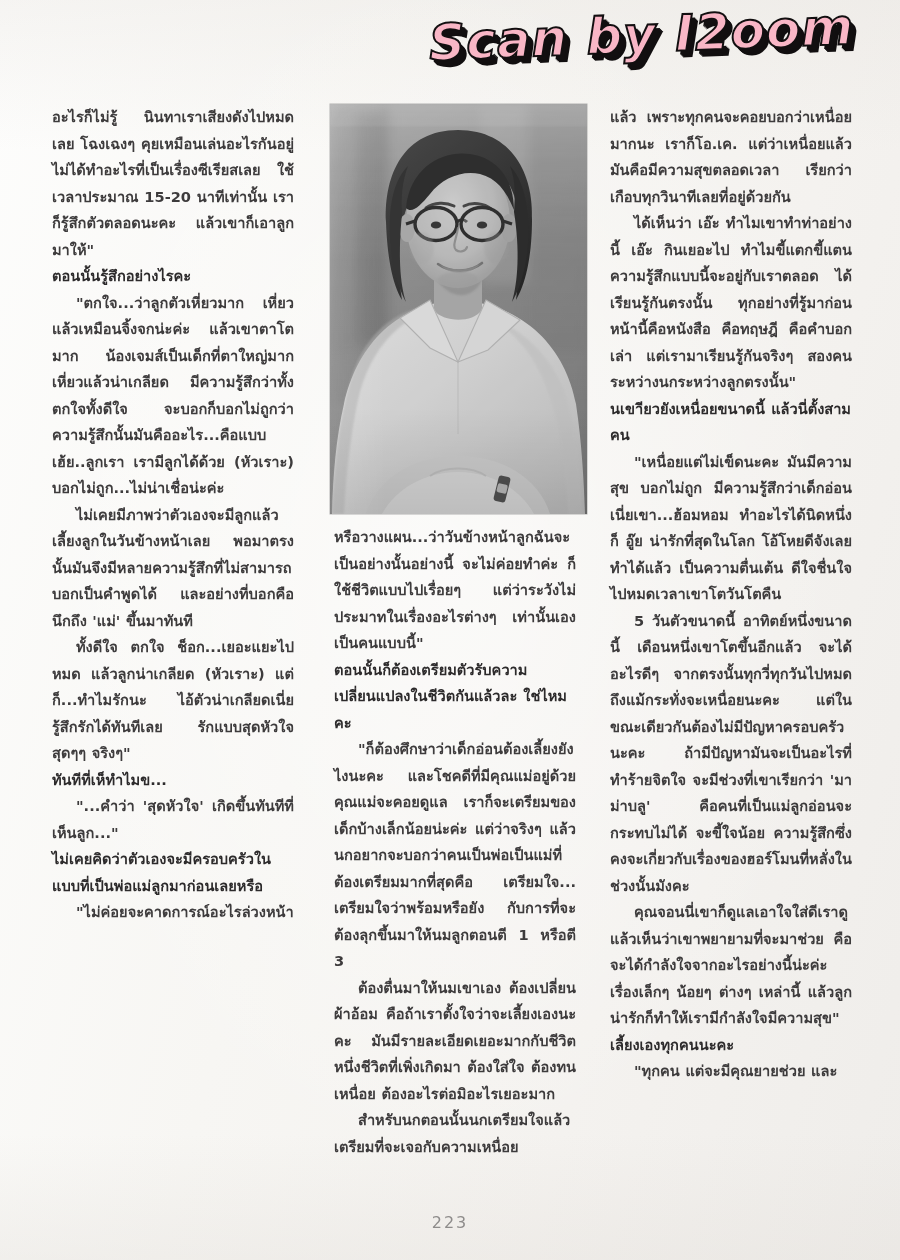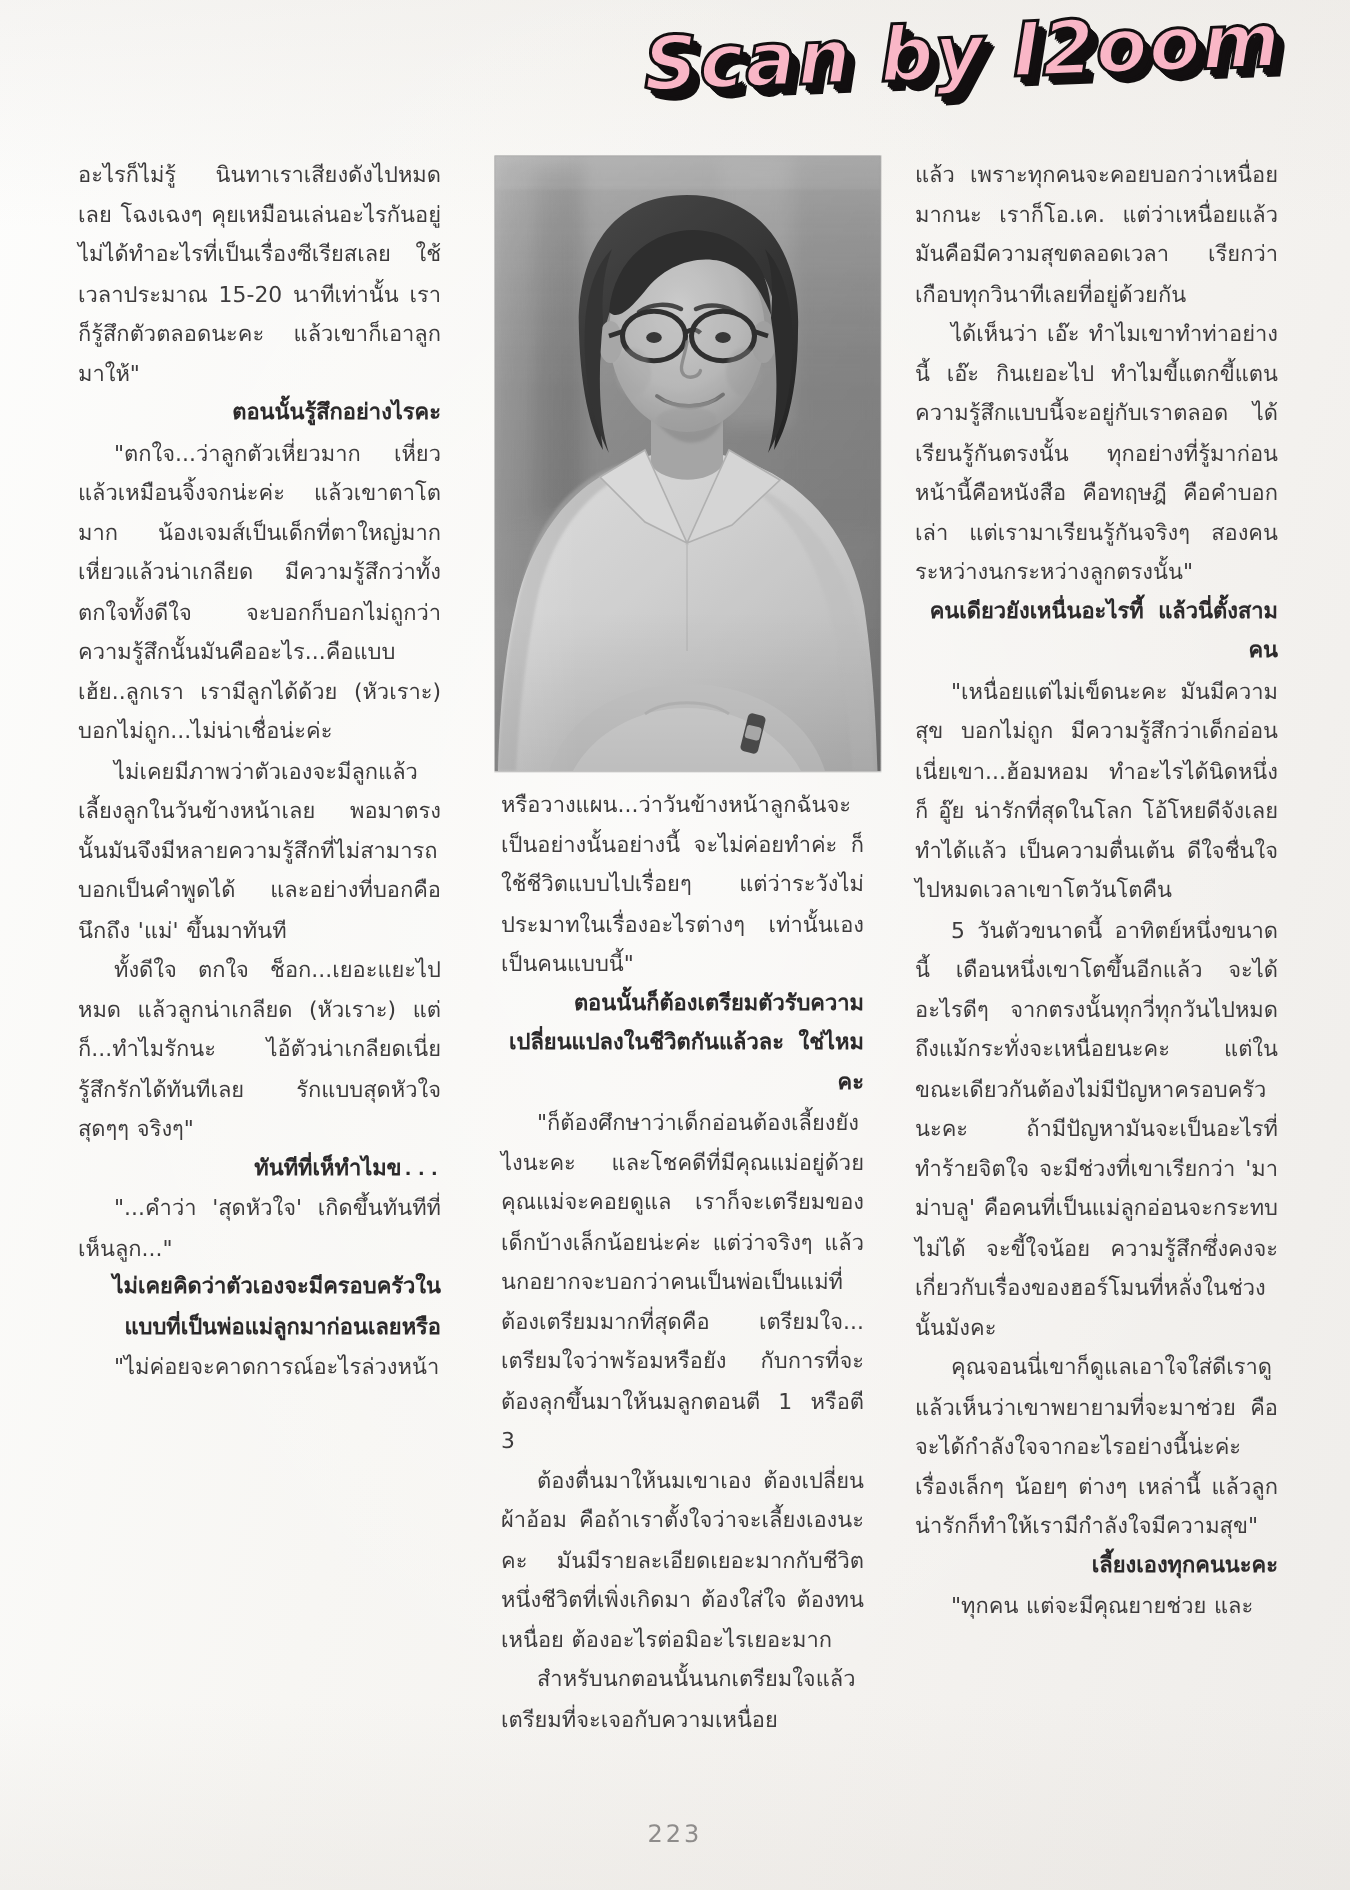--- a/index.html
+++ b/index.html
@@ -83,29 +83,28 @@
   }
 
   p, .head {
     margin: 0;
     color: #3d3b3c;
     font-size: 14.6px;
     line-height: 26.5px;
     text-align: justify;
     text-justify: inter-word;
     word-spacing: 0.5px;
-    font-weight: 400;
+    font-weight: 700;
   }
   .indent { text-indent: 24px; }
   .head {
     font-weight: 700;
     color: #2c2a2b;
-    text-align: right;
+    text-align: left;
     word-spacing: 1px;
-    font-family: Liberation Mono, monospace;
   }
   .blurry { filter: blur(0.12px); }
 
   
   .photo {
     position: relative;
     width: 257px;
     height: 410px;
     overflow: hidden;
     background: #8d8d8d;
@@ -278,21 +277,21 @@
     <p class="blurry">หรือวางแผน...ว่าวันข้างหน้าลูกฉันจะเป็นอย่างนั้นอย่างนี้ จะไม่ค่อยทำค่ะ ก็ใช้ชีวิตแบบไปเรื่อยๆ แต่ว่าระวังไม่ประมาทในเรื่องอะไรต่างๆ เท่านั้นเอง เป็นคนแบบนี้"</p>
         <p class="head blurry">ตอนนั้นก็ต้องเตรียมตัวรับความเปลี่ยนแปลงในชีวิตกันแล้วละ ใช่ไหมคะ</p>
         <p class="blurry indent">"ก็ต้องศึกษาว่าเด็กอ่อนต้องเลี้ยงยังไงนะคะ และโชคดีที่มีคุณแม่อยู่ด้วย คุณแม่จะคอยดูแล เราก็จะเตรียมของเด็กบ้างเล็กน้อยน่ะค่ะ แต่ว่าจริงๆ แล้วนกอยากจะบอกว่าคนเป็นพ่อเป็นแม่ที่ต้องเตรียมมากที่สุดคือ เตรียมใจ... เตรียมใจว่าพร้อมหรือยัง กับการที่จะต้องลุกขึ้นมาให้นมลูกตอนตี 1 หรือตี 3</p>
         <p class="blurry indent">ต้องตื่นมาให้นมเขาเอง ต้องเปลี่ยนผ้าอ้อม คือถ้าเราตั้งใจว่าจะเลี้ยงเองนะคะ มันมีรายละเอียดเยอะมากกับชีวิตหนึ่งชีวิตที่เพิ่งเกิดมา ต้องใส่ใจ ต้องทนเหนื่อย ต้องอะไรต่อมิอะไรเยอะมาก</p>
         <p class="blurry indent">สำหรับนกตอนนั้นนกเตรียมใจแล้ว เตรียมที่จะเจอกับความเหนื่อย</p>
       </div>
 
     <div class="col col-3">
         <p class="blurry">แล้ว เพราะทุกคนจะคอยบอกว่าเหนื่อยมากนะ เราก็โอ.เค. แต่ว่าเหนื่อยแล้วมันคือมีความสุขตลอดเวลา เรียกว่าเกือบทุกวินาทีเลยที่อยู่ด้วยกัน</p>
         <p class="blurry indent">ได้เห็นว่า เอ๊ะ ทำไมเขาทำท่าอย่างนี้ เอ๊ะ กินเยอะไป ทำไมขี้แตกขี้แตน ความรู้สึกแบบนี้จะอยู่กับเราตลอด ได้เรียนรู้กันตรงนั้น ทุกอย่างที่รู้มาก่อนหน้านี้คือหนังสือ คือทฤษฎี คือคำบอกเล่า แต่เรามาเรียนรู้กันจริงๆ สองคน ระหว่างนกระหว่างลูกตรงนั้น"</p>
-        <p class="head blurry">คนเดียวยังเหนื่นอะไรที้ แล้วนี่ตั้งสามคน</p>
+        <p class="head blurry">นเขาียวยังเหนื่อยขนาดนี้ แล้วนี่ตั้งสามคน</p>
         <p class="blurry indent">"เหนื่อยแต่ไม่เข็ดนะคะ มันมีความสุข บอกไม่ถูก มีความรู้สึกว่าเด็กอ่อนเนี่ยเขา...ฮ้อมหอม ทำอะไรได้นิดหนึ่งก็ อู๊ย น่ารักที่สุดในโลก โอ้โหยดีจังเลยทำได้แล้ว เป็นความตื่นเต้น ดีใจชื่นใจไปหมดเวลาเขาโตวันโตคืน</p>
         <p class="blurry indent">5 วันตัวขนาดนี้ อาทิตย์หนึ่งขนาดนี้ เดือนหนึ่งเขาโตขึ้นอีกแล้ว จะได้อะไรดีๆ จากตรงนั้นทุกวี่ทุกวันไปหมด ถึงแม้กระทั่งจะเหนื่อยนะคะ แต่ในขณะเดียวกันต้องไม่มีปัญหาครอบครัวนะคะ ถ้ามีปัญหามันจะเป็นอะไรที่ทำร้ายจิตใจ จะมีช่วงที่เขาเรียกว่า 'มาม่าบลู' คือคนที่เป็นแม่ลูกอ่อนจะกระทบไม่ได้ จะขี้ใจน้อย ความรู้สึกซึ่งคงจะเกี่ยวกับเรื่องของฮอร์โมนที่หลั่งในช่วงนั้นมังคะ</p>
         <p class="blurry indent">คุณจอนนี่เขาก็ดูแลเอาใจใส่ดีเราดูแล้วเห็นว่าเขาพยายามที่จะมาช่วย คือจะได้กำลังใจจากอะไรอย่างนี้น่ะค่ะ เรื่องเล็กๆ น้อยๆ ต่างๆ เหล่านี้ แล้วลูกน่ารักก็ทำให้เรามีกำลังใจมีความสุข"</p>
         <p class="head blurry">เลี้ยงเองทุกคนนะคะ</p>
         <p class="blurry indent">"ทุกคน แต่จะมีคุณยายช่วย และ</p>
       </div>
   </div>
 
   <div class="page-number">223</div>
 </div>

